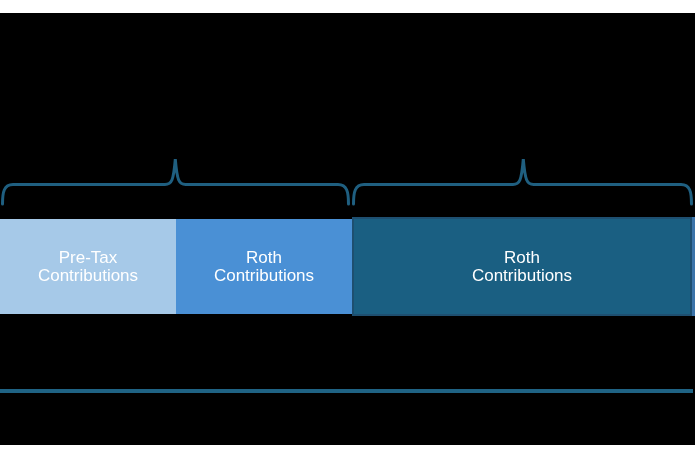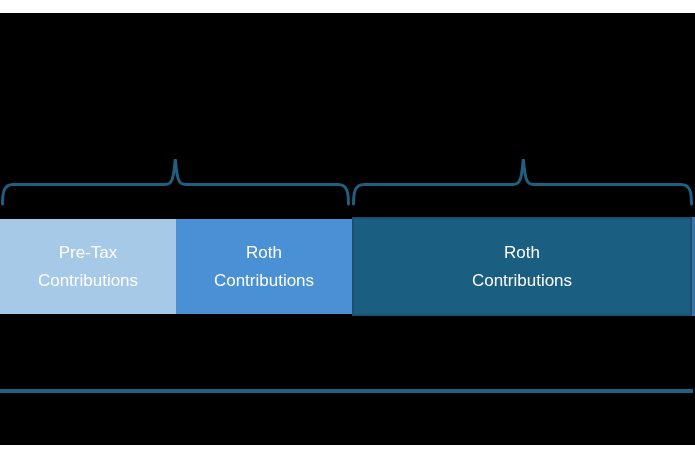--- a/index.html
+++ b/index.html
@@ -20,21 +20,21 @@
   .braces-svg{
     position:absolute;left:0;top:130px;width:695px;height:70px;
     display:block;
   }
   .bar{position:absolute;left:0;top:204px;width:695px;height:99px;}
   .seg{
     position:absolute;
     display:flex;align-items:center;justify-content:center;
     text-align:center;
     color:#ffffff;
-    font-size:17px;line-height:28px;
+    font-size:17px;line-height:18px;
     white-space:pre-line;
     box-sizing:border-box;
   }
   .seg-1{left:0;top:2px;width:176px;height:95px;background:#a6c9e8;}
   .seg-2{left:176px;top:2px;width:176px;height:95px;background:#4a90d5;}
   .seg-3{left:352px;top:0;width:340px;height:99px;background:#1a5f82;border:2px solid #1e4f70;}
   .seg-sliver{
     position:absolute;left:692px;top:0;width:3px;height:99px;
     background:#3b73a9;
   }

